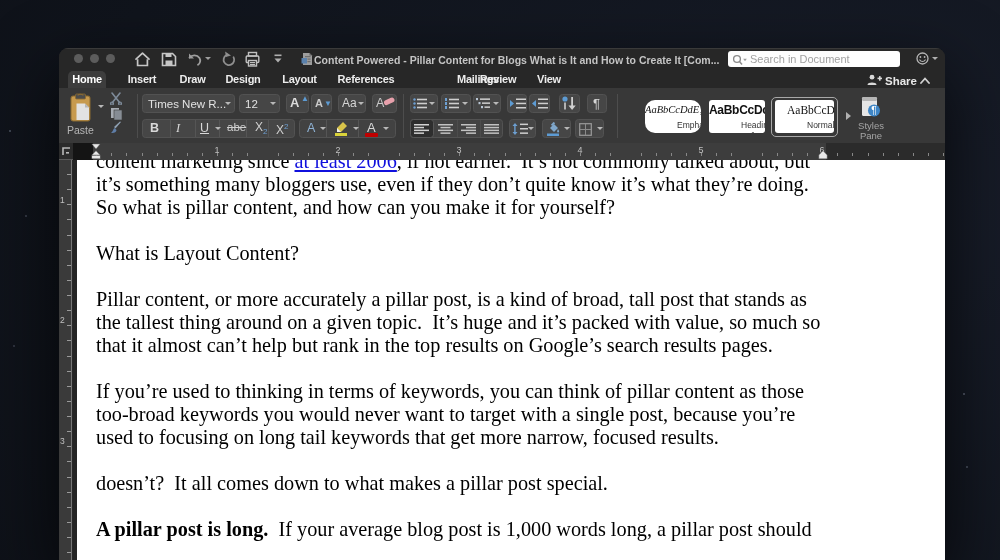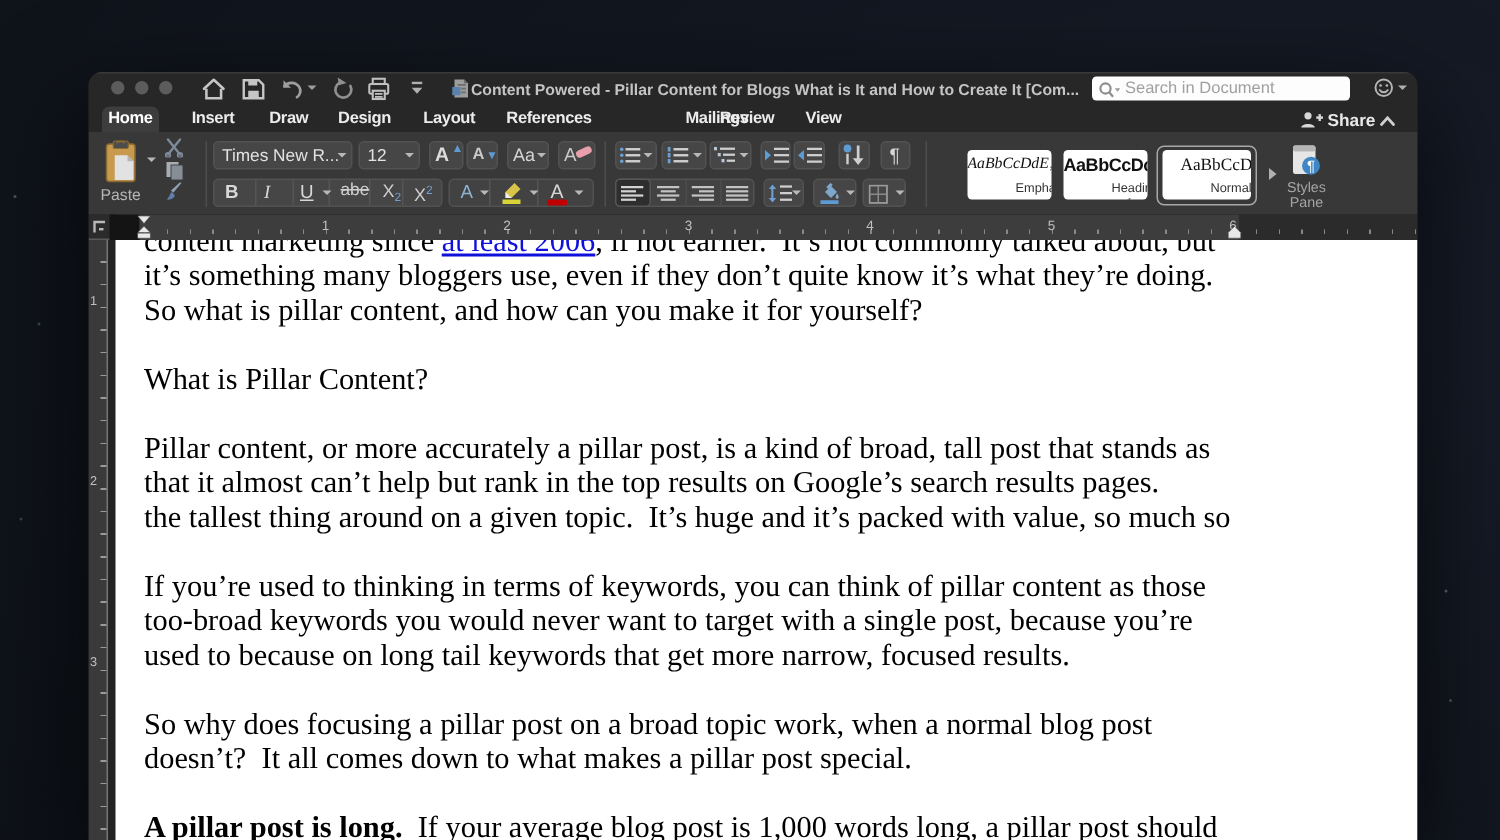--- a/index.html
+++ b/index.html
@@ -356,21 +356,21 @@
 
       <div class="rbtn" style="left:516px;top:31px;width:29px;height:19px;"></div>
       <svg style="position:absolute;left:520px;top:35px" width="13" height="13" viewBox="0 0 13 13">
         <rect x="0.7" y="0.7" width="11.6" height="11.6" fill="none" stroke="#9a9a9a" stroke-width="1.2"></rect>
         <line x1="6.5" y1="1" x2="6.5" y2="12" stroke="#8a8a8a" stroke-width="1"></line>
         <line x1="1" y1="6.5" x2="12" y2="6.5" stroke="#8a8a8a" stroke-width="1"></line>
       </svg>
       <div class="caret sm" style="left:538px;top:39px;"></div>
       <div class="sep" style="left:558px;"></div>
 
-      <div class="stylebox" style="left:586px;">
+      <div class="stylebox" style="left:586px;border-radius:10px;">
         <span class="sample" style="font-family:'Liberation Serif',serif;font-style:italic;font-size:10.5px;">AaBbCcDdE‚</span>
         <span class="sname">Emphasis</span>
       </div>
       <div class="stylebox" style="left:650px;">
         <span class="sample" style="font-weight:bold;font-size:12px;letter-spacing:-0.3px;">AaBbCcDc</span>
         <span class="sname">Heading 1</span>
       </div>
       <div class="stylebox" style="left:716px;width:59px;">
         <span class="sample" style="font-family:'Liberation Serif',serif;font-size:11.5px;padding-left:12px;">AaBbCcDdE</span>
         <span class="sname">Normal</span>
@@ -426,29 +426,28 @@
       <div class="vnum" style="top:276px">3</div>
     </div>
     <div id="docgap"></div>
 
     <div id="page">
       <div id="text">
         <div>content marketing since <a>at least 2006</a>, if not earlier. &nbsp;It’s not commonly talked about, but</div>
         <div>it’s something many bloggers use, even if they don’t quite know it’s what they’re doing.</div>
         <div>So what is pillar content, and how can you make it for yourself?</div>
         <div>&nbsp;</div>
-        <div>What is Pillar Content?</div>
+        <div>What is Layout Content?</div>
         <div>&nbsp;</div>
         <div>Pillar content, or more accurately a pillar post, is a kind of broad, tall post that stands as</div>
+        <div>the tallest thing around on a given topic. &nbsp;It’s huge and it’s packed with value, so much so</div>
         <div>that it almost can’t help but rank in the top results on Google’s search results pages.</div>
-        <div>the tallest thing around on a given topic. &nbsp;It’s huge and it’s packed with value, so much so</div>
         <div>&nbsp;</div>
         <div>If you’re used to thinking in terms of keywords, you can think of pillar content as those</div>
         <div>too-broad keywords you would never want to target with a single post, because you’re</div>
-        <div>used to because on long tail keywords that get more narrow, focused results.</div>
+        <div>used to focusing on long tail keywords that get more narrow, focused results.</div>
         <div>&nbsp;</div>
-        <div>So why does focusing a pillar post on a broad topic work, when a normal blog post</div>
         <div>doesn’t? &nbsp;It all comes down to what makes a pillar post special.</div>
         <div>&nbsp;</div>
         <div><b>A pillar post is long.</b> &nbsp;If your average blog post is 1,000 words long, a pillar post should</div>
       </div>
     </div>
   </div>
 
 </body></html>

